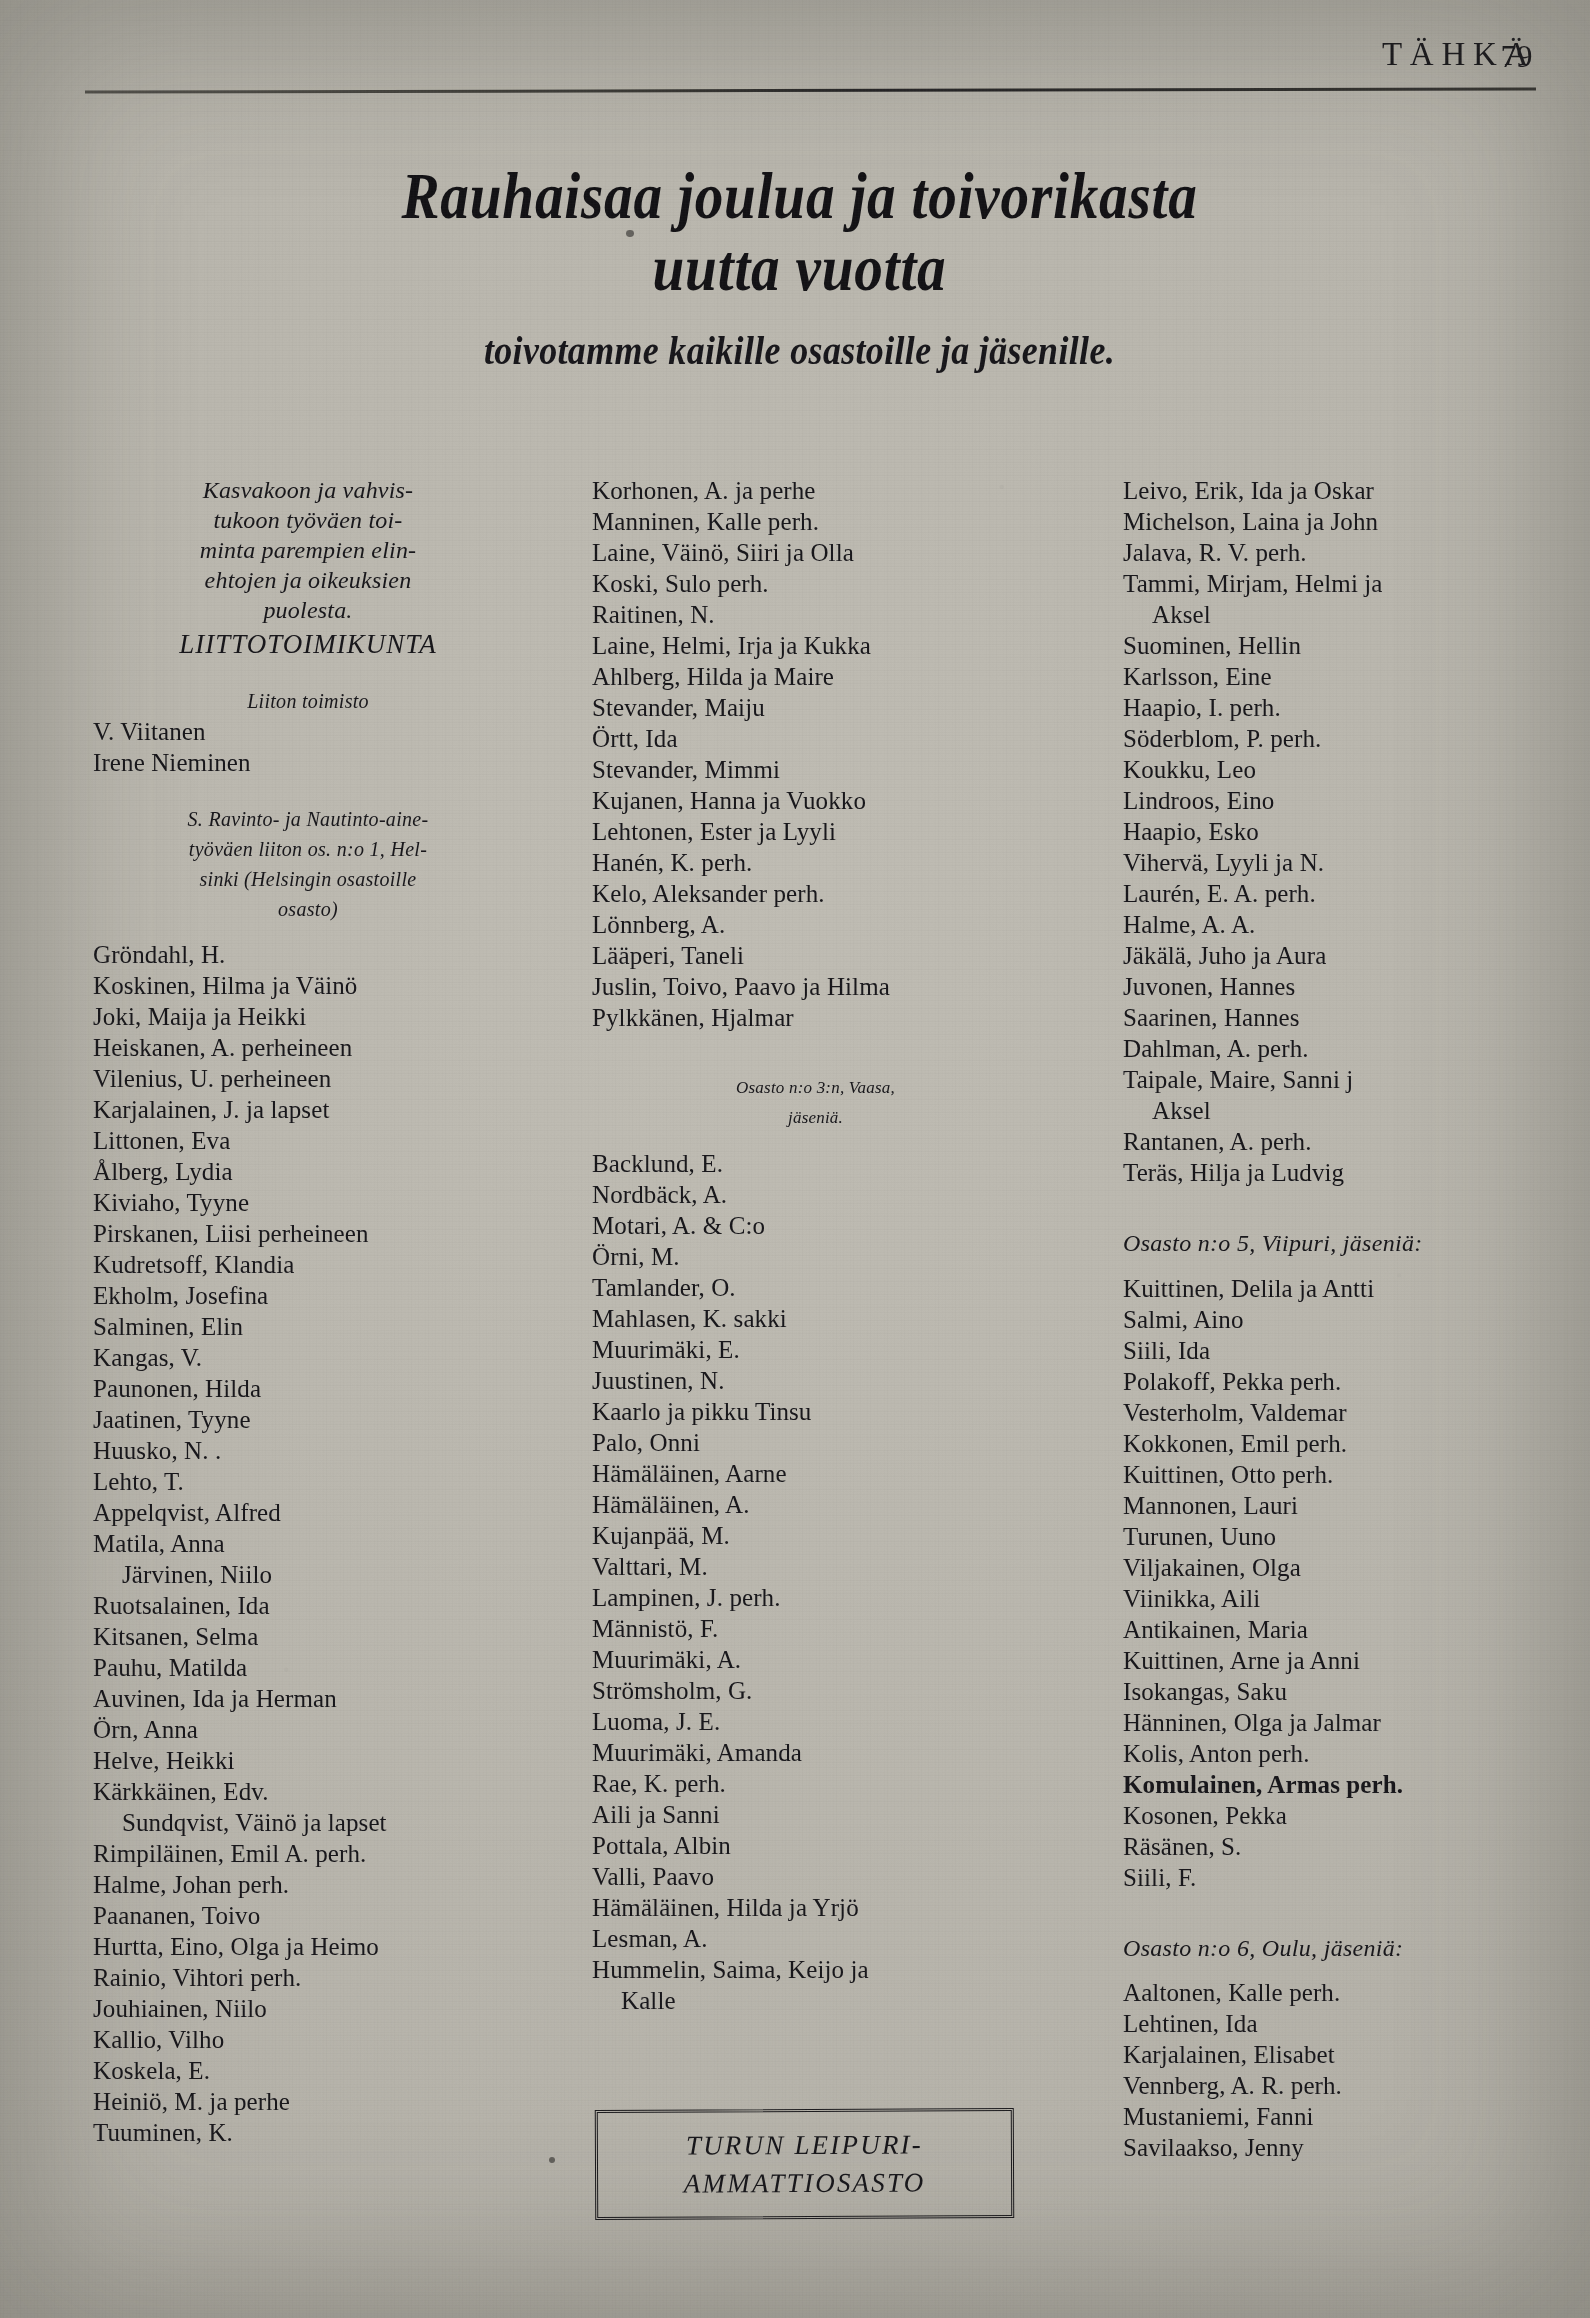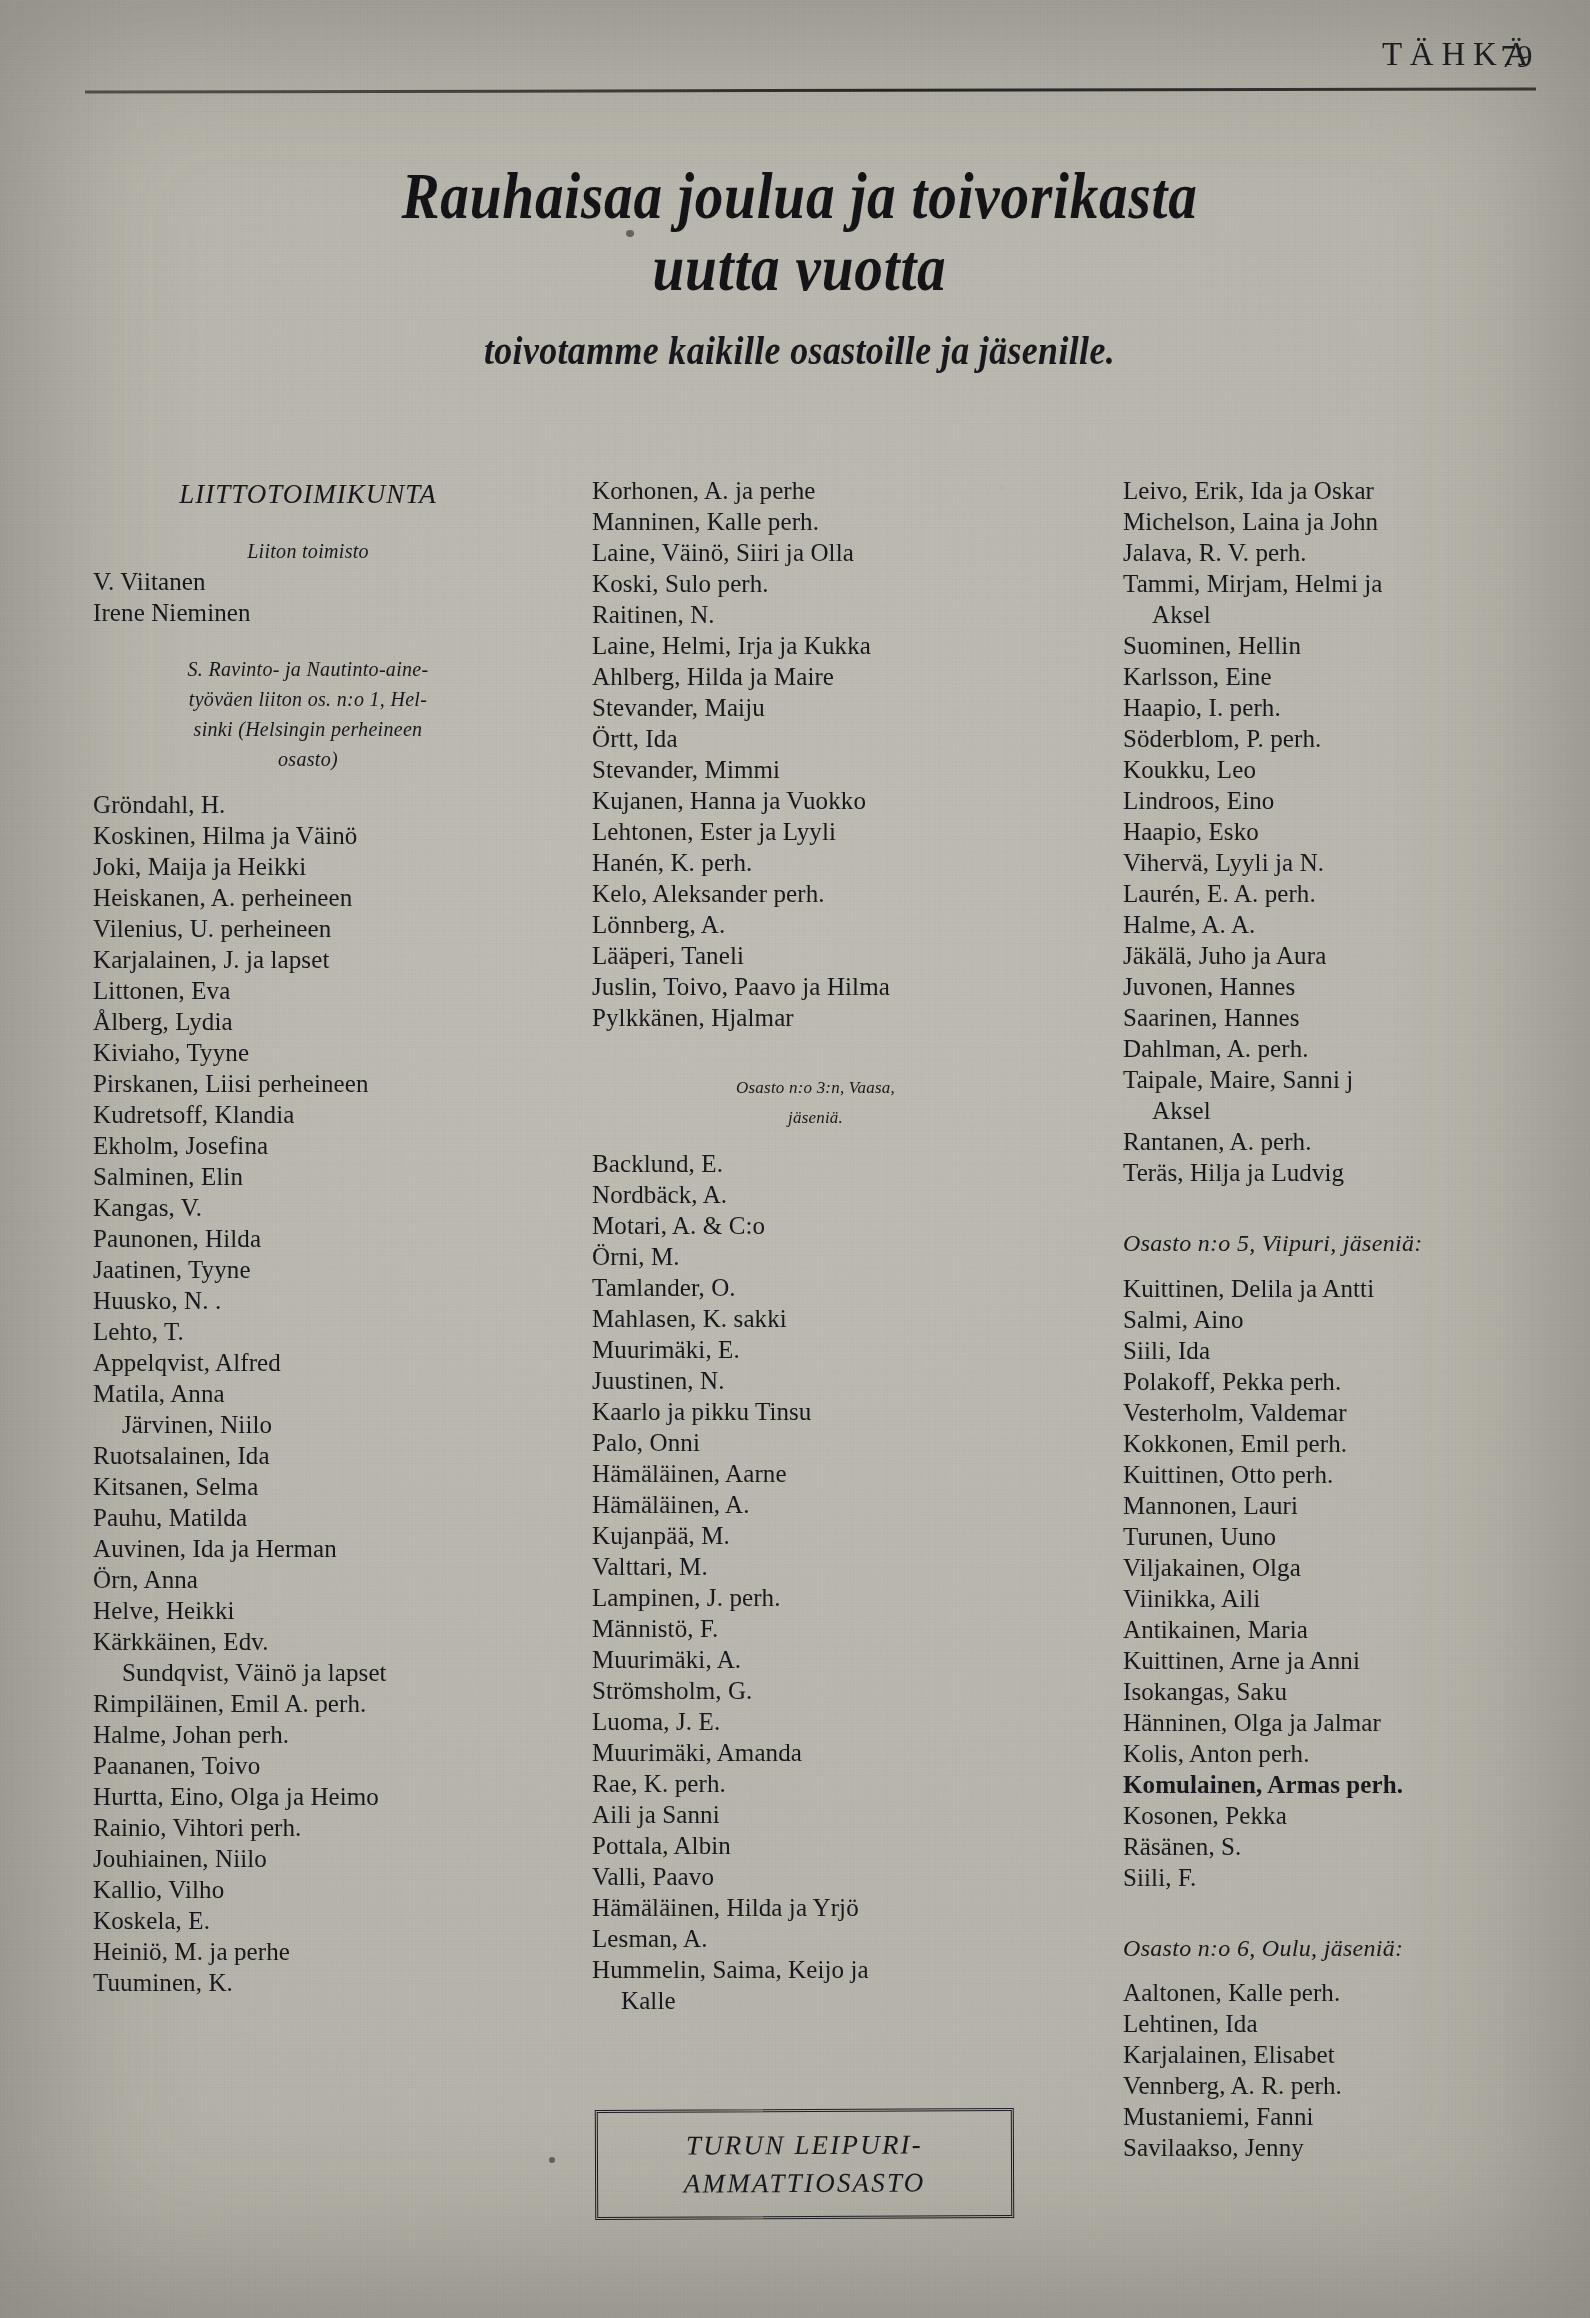--- a/index.html
+++ b/index.html
@@ -200,30 +200,37 @@
     <div id="runhead-rule"></div>
   </div>
 
   <div id="greeting">
     <div class="greet-line" id="greet-1">Rauhaisaa joulua ja toivorikasta</div>
     <div class="greet-line" id="greet-2">uutta vuotta</div>
     <div id="greet-3">toivotamme kaikille osastoille ja jäsenille.</div>
   </div>
 
   <div class="col" id="col-left">
+    <div>
+      <div class="motto">Kasvakoon ja vahvis-</div>
+      <div class="motto">tukoon työväen toi-</div>
+      <div class="motto">minta parempien elin-</div>
+      <div class="motto">ehtojen ja oikeuksien</div>
+      <div class="motto">puolesta.</div>
+    </div>
     <div class="motto-sign">LIITTOTOIMIKUNTA</div>
     <div class="gap-md"></div>
     <div class="subhead-c">Liiton toimisto</div>
     <div class="entry">V. Viitanen</div>
     <div class="entry">Irene Nieminen</div>
     <div class="gap-md"></div>
     <div>
       <div class="subhead-c">S. Ravinto- ja Nautinto-aine-</div>
       <div class="subhead-c">työväen liiton os. n:o 1, Hel-</div>
-      <div class="subhead-c">sinki (Helsingin perheineen</div>
+      <div class="subhead-c">sinki (Helsingin osastoille</div>
       <div class="subhead-c">osasto)</div>
     </div>
     <div class="gap-sm"></div>
     <div id="left-members">
         <div class="entry">Gröndahl, H.</div>
         <div class="entry">Koskinen, Hilma ja Väinö</div>
         <div class="entry">Joki, Maija ja Heikki</div>
         <div class="entry">Heiskanen, A. perheineen</div>
         <div class="entry">Vilenius, U. perheineen</div>
         <div class="entry">Karjalainen, J. ja lapset</div>

